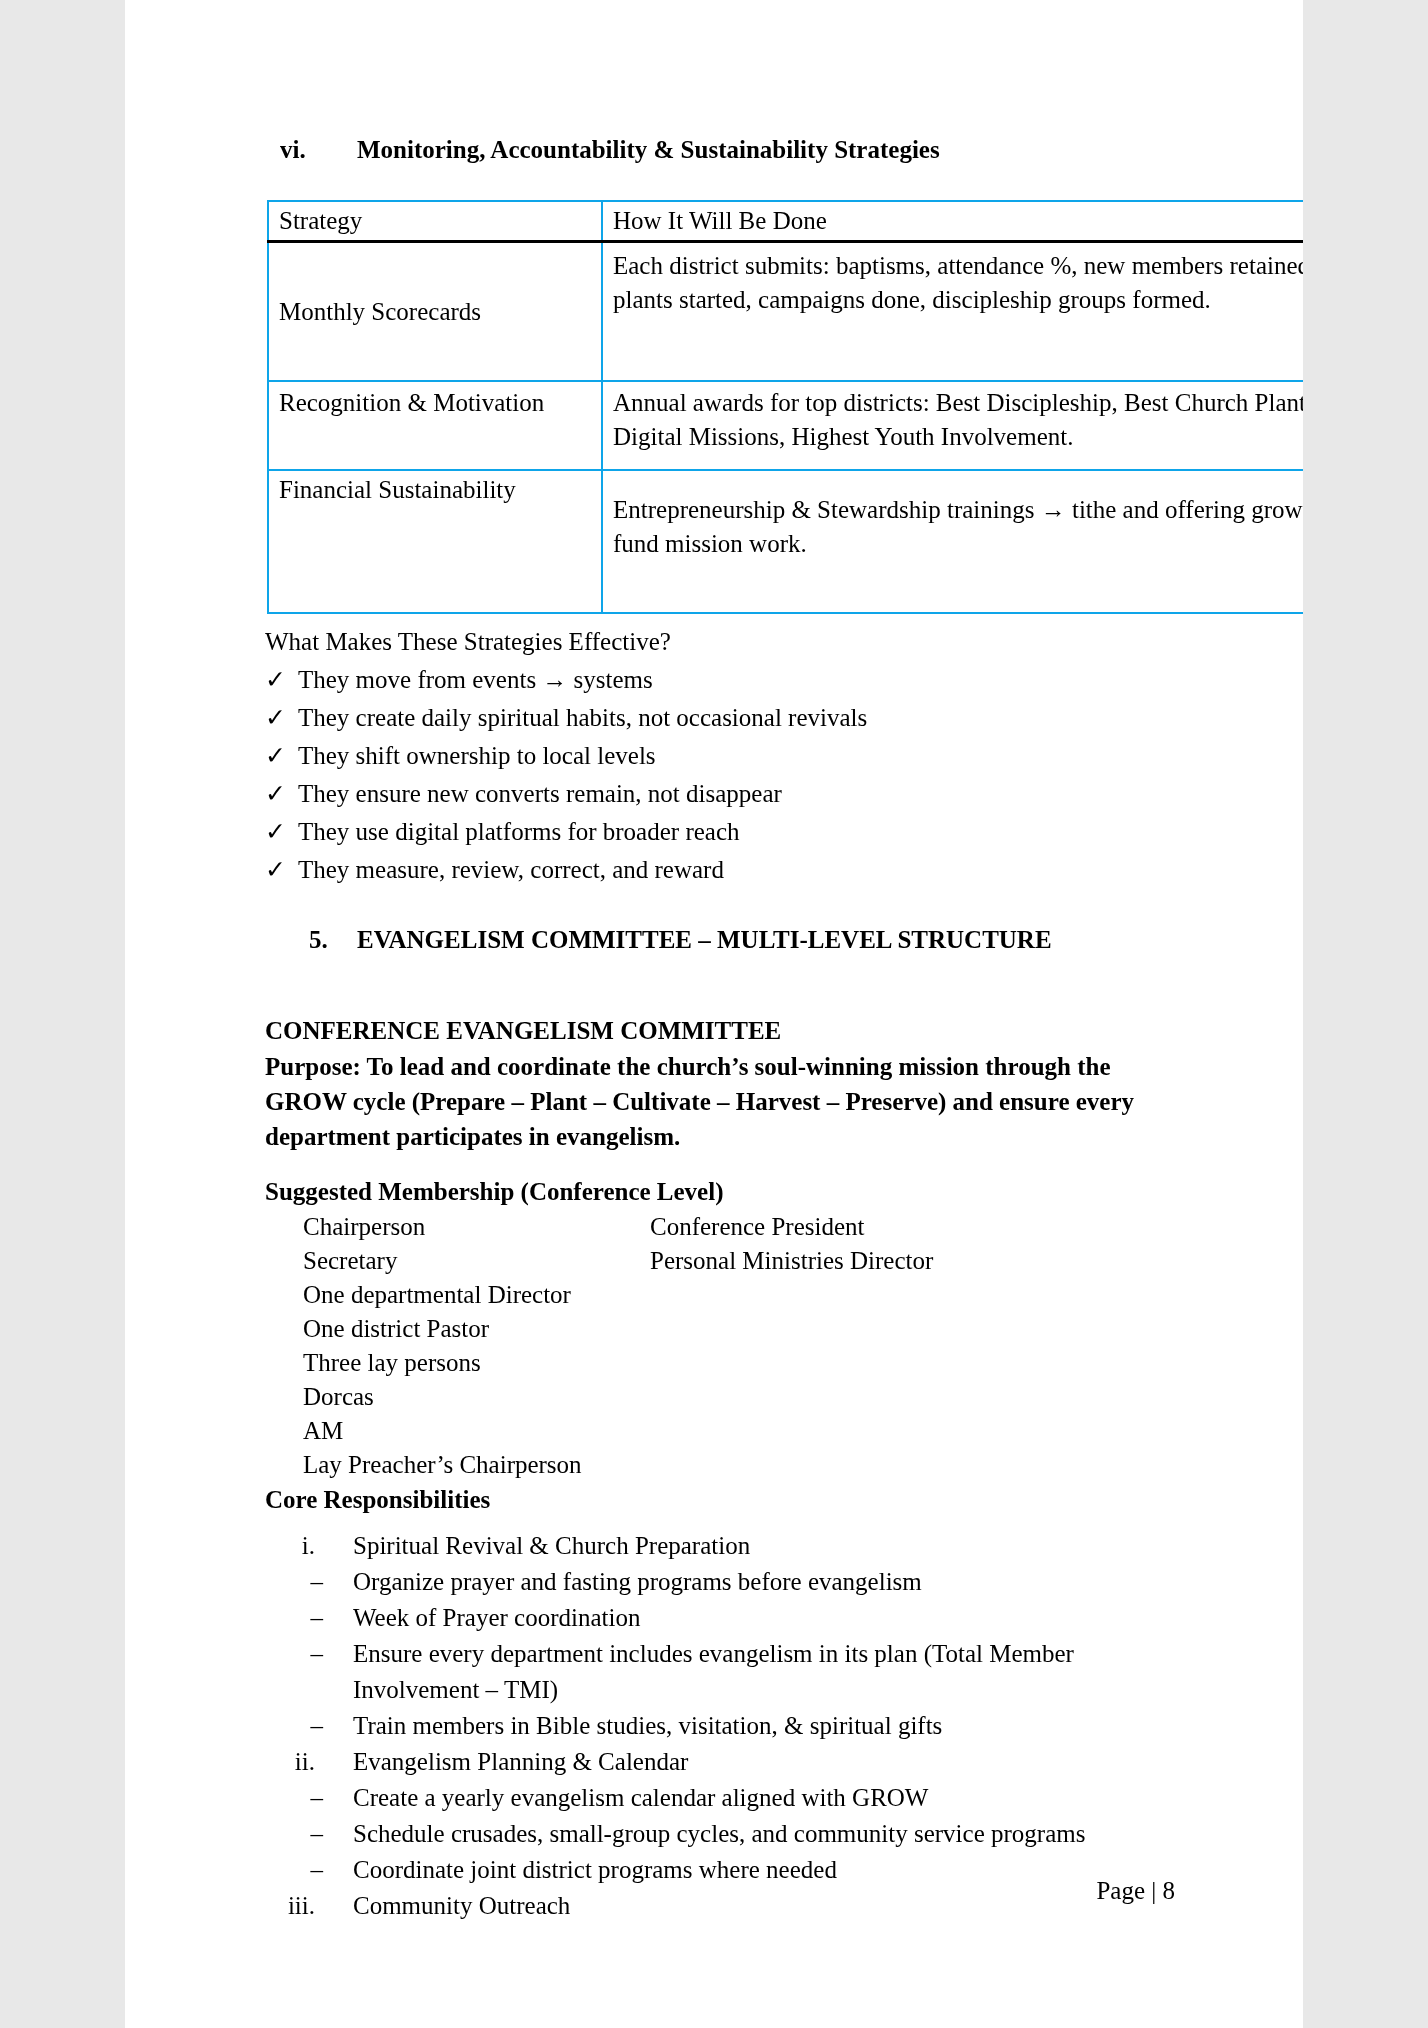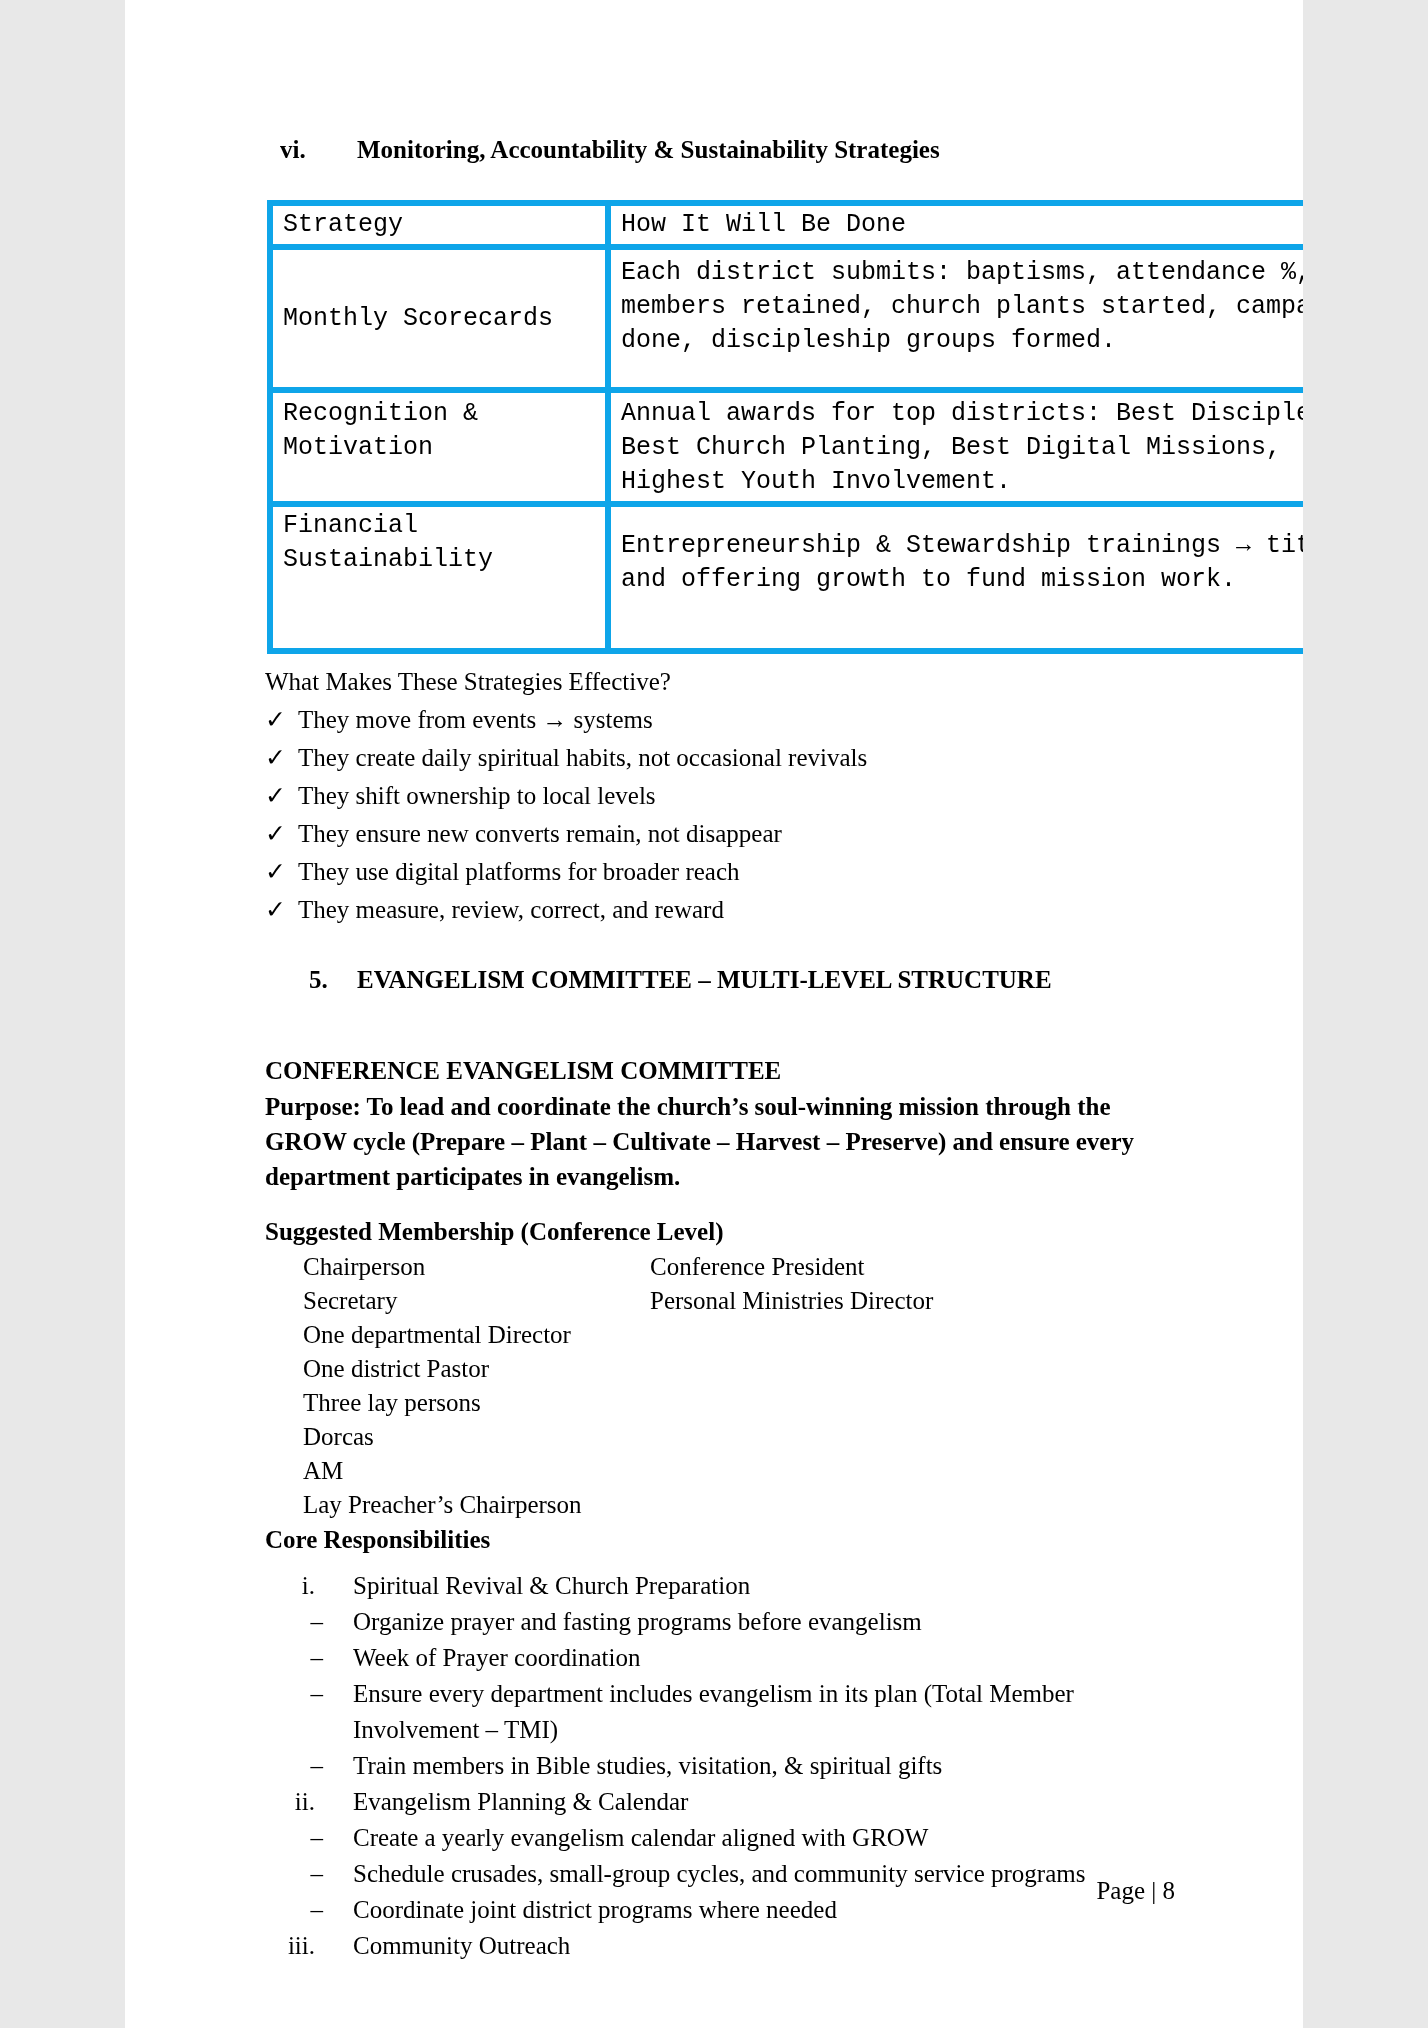--- a/index.html
+++ b/index.html
@@ -22,27 +22,26 @@
   .h-vi .h-num { flex:0 0 77px; }
 
   
   table.strategy {
     border-collapse:collapse;
     table-layout:fixed;
     width:1145px;
     margin:32px 0 0 2px;
   }
   table.strategy th, table.strategy td {
-    border:6px solid #0ea5e9;
+    border:2px solid #0ea5e9;
     vertical-align:top;
     text-align:left;
     font-weight:normal;
     padding:2px 14px 2px 10px;
     line-height:34px;
-    font-family:Liberation Mono, monospace;
   }
   table.strategy .c1 { width:308px; }
   table.strategy tr.hrow th { height:33px; border-bottom:3px solid #000; }
   table.strategy tr.r1 td { height:129px; }
   table.strategy tr.r2 td { height:81px; }
   table.strategy tr.r3 td { height:117px; }
   .v-mid { vertical-align:middle !important; }
   .howtext { max-width:800px; }
   tr.r1 td.howcell { padding-top:6px; }
   tr.r2 td { padding-top:4px; }

